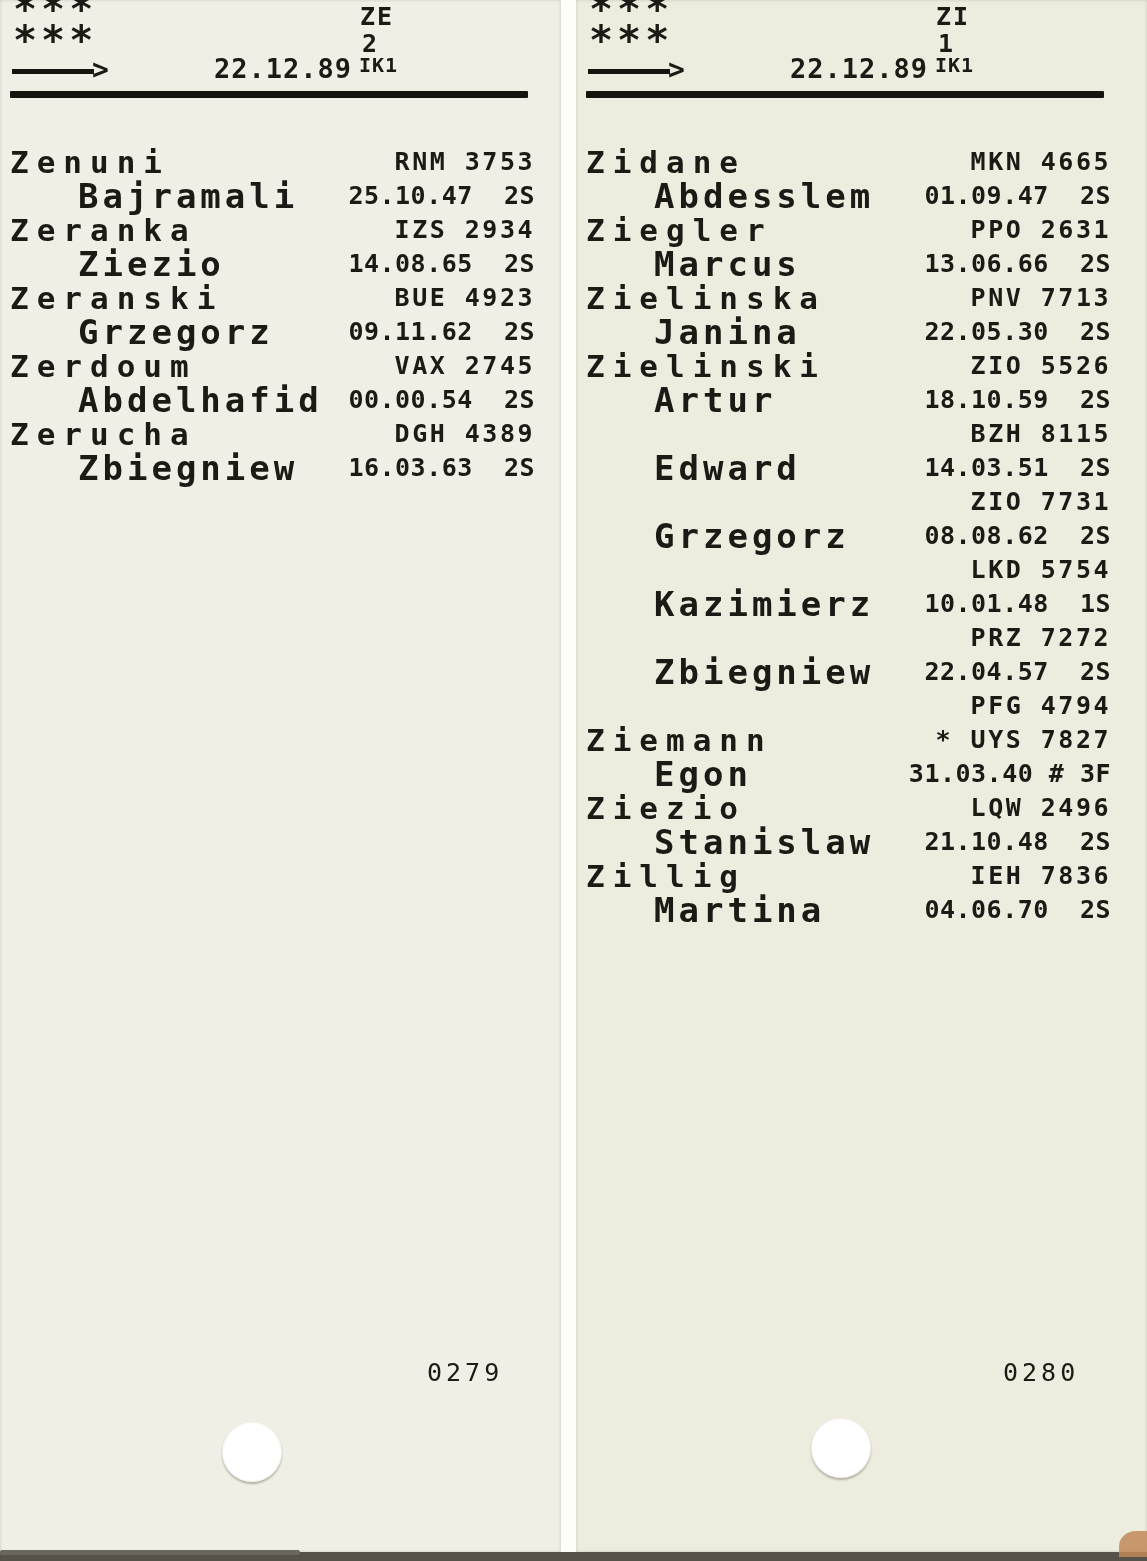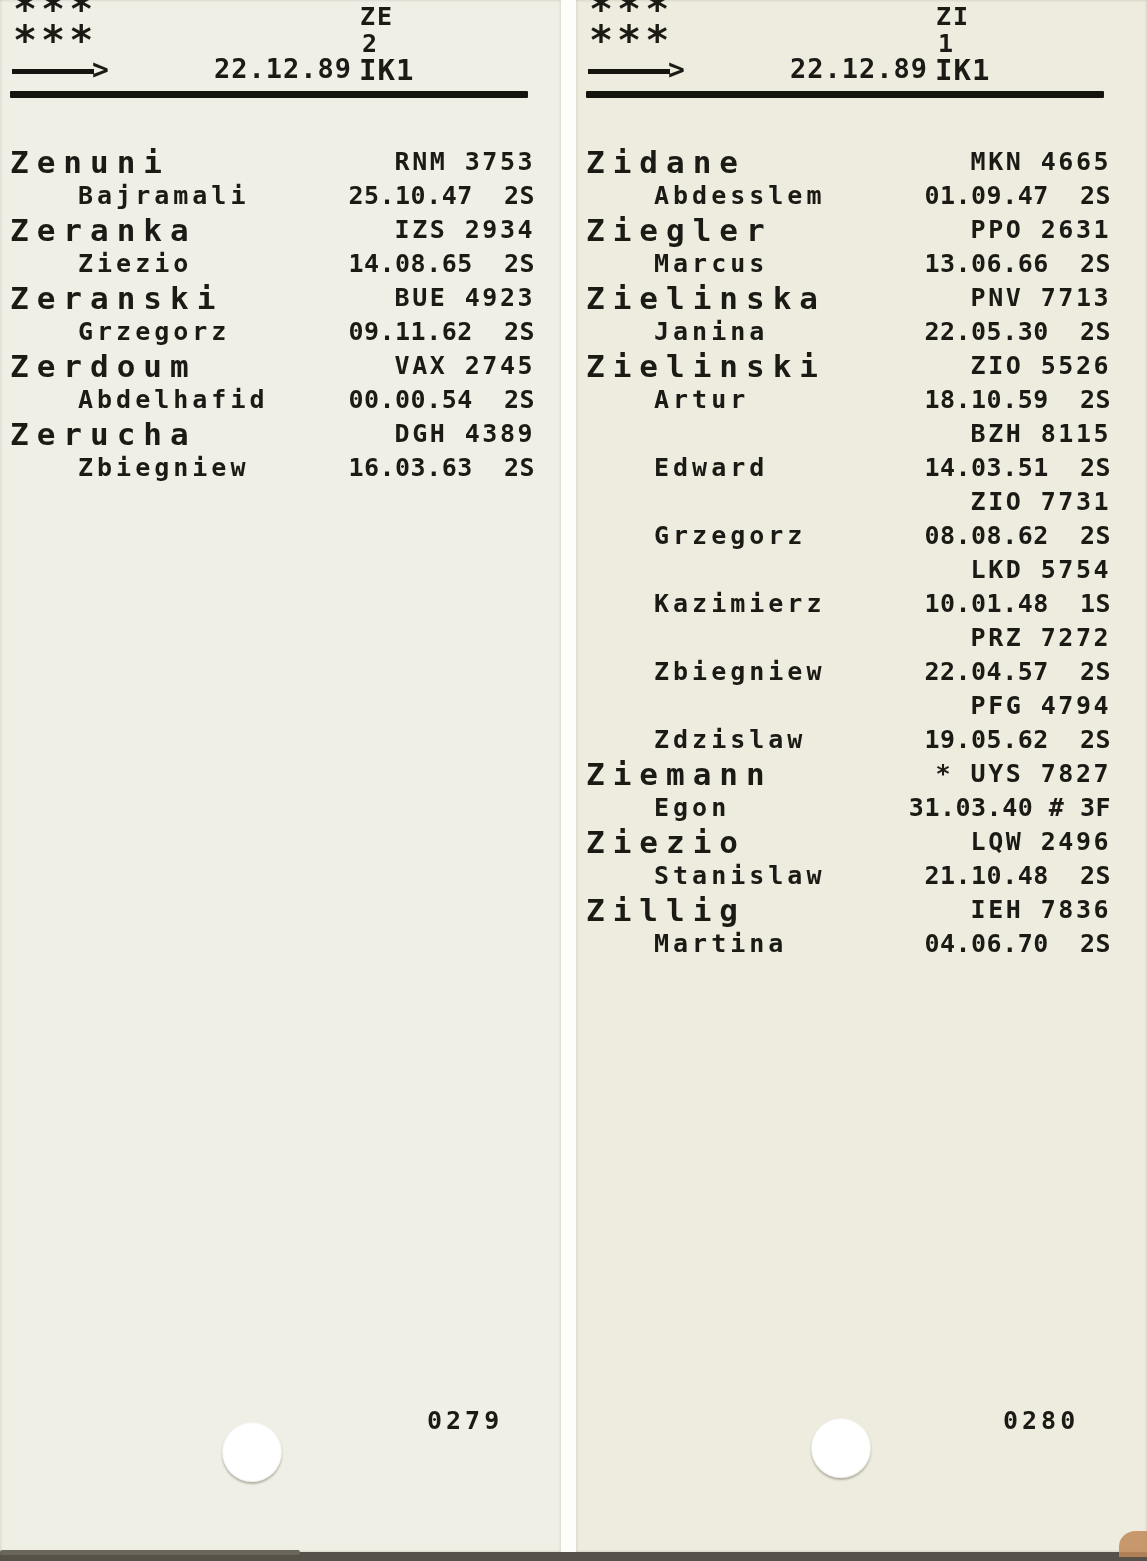--- a/index.html
+++ b/index.html
@@ -21,38 +21,38 @@
   
   .stars{
     position:absolute;left:13px;top:-6px;
     font-size:40px;font-weight:bold;line-height:31px;
     letter-spacing:4px;white-space:pre;
   }
   .arrow{position:absolute;left:12px;top:56px;width:110px;height:30px;}
   .arrow-line{position:absolute;left:0;top:13px;width:82px;height:5px;background:#15140f;}
   .arrow-head{position:absolute;left:80px;top:-3px;font-size:28px;font-weight:bold;}
   .hdr-date{position:absolute;left:214px;top:53px;font-size:27px;font-weight:bold;letter-spacing:1px;}
-  .hdr-code{position:absolute;left:359px;top:53px;font-size:29px;font-weight:bold;letter-spacing:1px;}
+  .hdr-code{position:absolute;left:359px;top:53px;font-size:20px;font-weight:bold;letter-spacing:1px;}
   .group-letter{position:absolute;left:360px;top:2px;font-size:25px;font-weight:bold;letter-spacing:2px;}
   .card-number{position:absolute;left:362px;top:29px;font-size:25px;font-weight:bold;}
   .rule{position:absolute;left:10px;top:91px;width:518px;height:7px;background:#15140f;border-radius:1px;}
 
   
   .list{position:absolute;left:0;top:145px;width:100%;}
   .row{position:relative;height:34px;line-height:34px;}
   .cell-left{position:absolute;top:0;white-space:pre;}
   .cell-left.surname{left:10px;font-size:31px;font-weight:bold;letter-spacing:8px;text-align:right;}
-  .cell-left.given{left:78px;font-size:25px;font-weight:bold;letter-spacing:4px;}
+  .cell-left.given{left:78px;font-size:34px;font-weight:bold;letter-spacing:4px;}
   .cell-right{position:absolute;top:0;right:26px;font-size:25px;font-weight:bold;white-space:pre;}
   .card.right .cell-right{right:36px;}
   .cell-right.code{letter-spacing:2.5px;}
   .cell-right.dob{letter-spacing:0.5px;}
 
   
-  .serial{position:absolute;left:427px;top:1406px;font-size:25px;font-weight:bold;letter-spacing:4px;}
+  .serial{position:absolute;left:427px;top:1358px;font-size:25px;font-weight:normal;letter-spacing:4px;}
   .hole{
     position:absolute;left:222px;top:1422px;width:60px;height:60px;border-radius:50%;
     background:#ffffff;
     box-shadow:0 2px 2px rgba(110,105,90,.45), inset 0 0 2px #d8d5c8;
   }
   .card.right .hole{left:235px;top:1418px;}
 
   
   .scan-edge-bottom{position:absolute;left:0;bottom:0;width:1147px;height:9px;background:#56524a;}
   .scan-edge-bottom-left{position:absolute;left:0;bottom:6px;width:300px;height:5px;background:#6a665c;border-radius:2px;}
@@ -190,24 +190,20 @@
         <span class="cell-right code">PRZ 7272</span>
       </div>
       <div class="row">
         <span class="cell-left given">Zbiegniew</span>
         <span class="cell-right dob">22.04.57  2S</span>
       </div>
       <div class="row">
         <span class="cell-right code">PFG 4794</span>
       </div>
       <div class="row">
-        <span class="cell-left given">Zdzislaw</span>
-        <span class="cell-right dob">19.05.62  2S</span>
-      </div>
-      <div class="row">
         <span class="cell-left surname">Ziemann</span>
         <span class="cell-right code">* UYS 7827</span>
       </div>
       <div class="row">
         <span class="cell-left given">Egon</span>
         <span class="cell-right dob">31.03.40 # 3F</span>
       </div>
       <div class="row">
         <span class="cell-left surname">Ziezio</span>
         <span class="cell-right code">LQW 2496</span>

